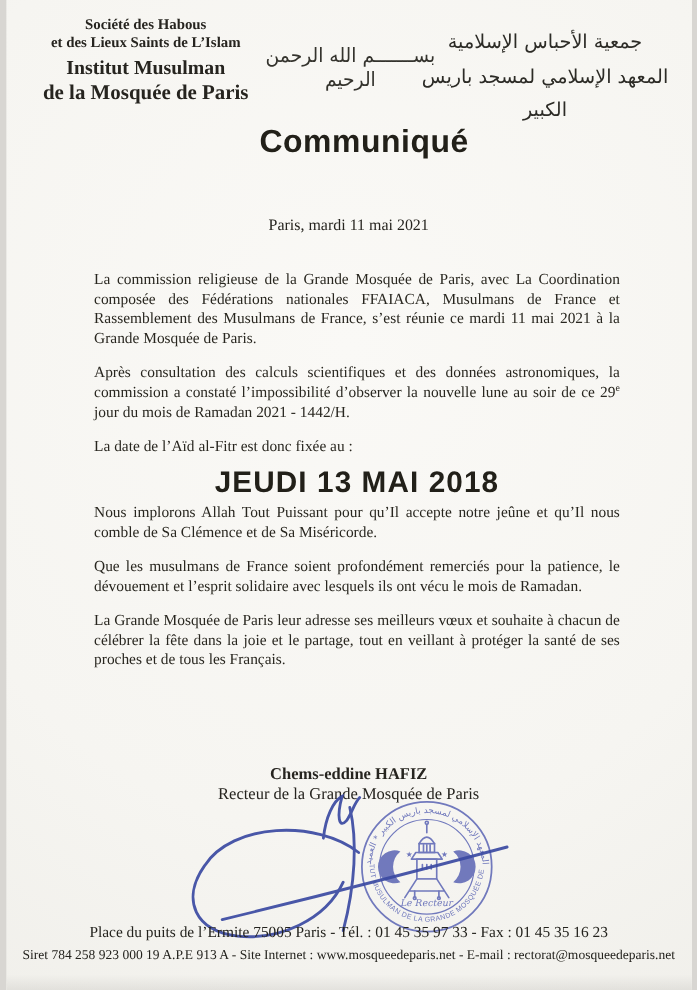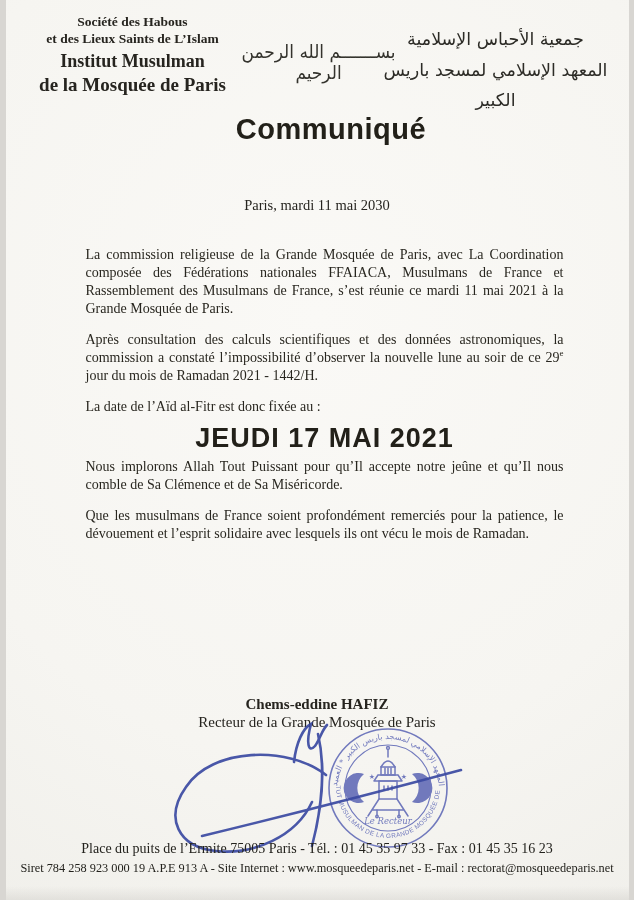--- a/index.html
+++ b/index.html
@@ -79,29 +79,30 @@
       <span class="s4">de la Mosquée de Paris</span>
     </div>
     <div class="bismillah">بســـــــم الله الرحمن الرحيم</div>
     <div class="arab-org">
       <span>جمعية الأحباس الإسلامية</span><br>
       <span>المعهد الإسلامي لمسجد باريس الكبير</span>
     </div>
   </div>
 
   <div class="title">Communiqué</div>
-  <div class="dateline">Paris, mardi 11 mai 2030</div>
+  <div class="dateline">Paris, mardi 11 mai 2021</div>
 
   <div class="content">
     <p>La commission religieuse de la Grande Mosquée de Paris, avec La Coordination composée des Fédérations nationales FFAIACA, Musulmans de France et Rassemblement des Musulmans de France, s’est réunie ce mardi 11 mai 2021 à la Grande Mosquée de Paris.</p>
     <p><span>Après consultation des calculs scientifiques et des données astronomiques, la commission a constaté l’impossibilité d’observer la nouvelle lune au soir de ce 29</span><sup>e</sup><span> jour du mois de Ramadan 2021 - 1442/H.</span></p>
     <p class="lead-line">La date de l’Aïd al-Fitr est donc fixée au :</p>
-    <div class="announce">JEUDI 17 MAI 2021</div>
+    <div class="announce">JEUDI 13 MAI 2018</div>
     <p>Nous implorons Allah Tout Puissant pour qu’Il accepte notre jeûne et qu’Il nous comble de Sa Clémence et de Sa Miséricorde.</p>
     <p>Que les musulmans de France soient profondément remerciés pour la patience, le dévouement et l’esprit solidaire avec lesquels ils ont vécu le mois de Ramadan.</p>
+    <p>La Grande Mosquée de Paris leur adresse ses meilleurs vœux et souhaite à chacun de célébrer la fête dans la joie et le partage, tout en veillant à protéger la santé de ses proches et de tous les Français.</p>
   </div>
 
   <div class="sig-block">
     <div class="sig-name">Chems-eddine HAFIZ</div>
     <div class="sig-role">Recteur de la Grande Mosquée de Paris</div>
     <div class="sig-zone">
       <svg width="634" height="130" viewBox="0 0 634 130" aria-hidden="true">
 
         <g transform="translate(382,56)" stroke="#5a64b4" fill="none" opacity="0.85">
           <circle r="59" stroke-width="1.6"></circle>

